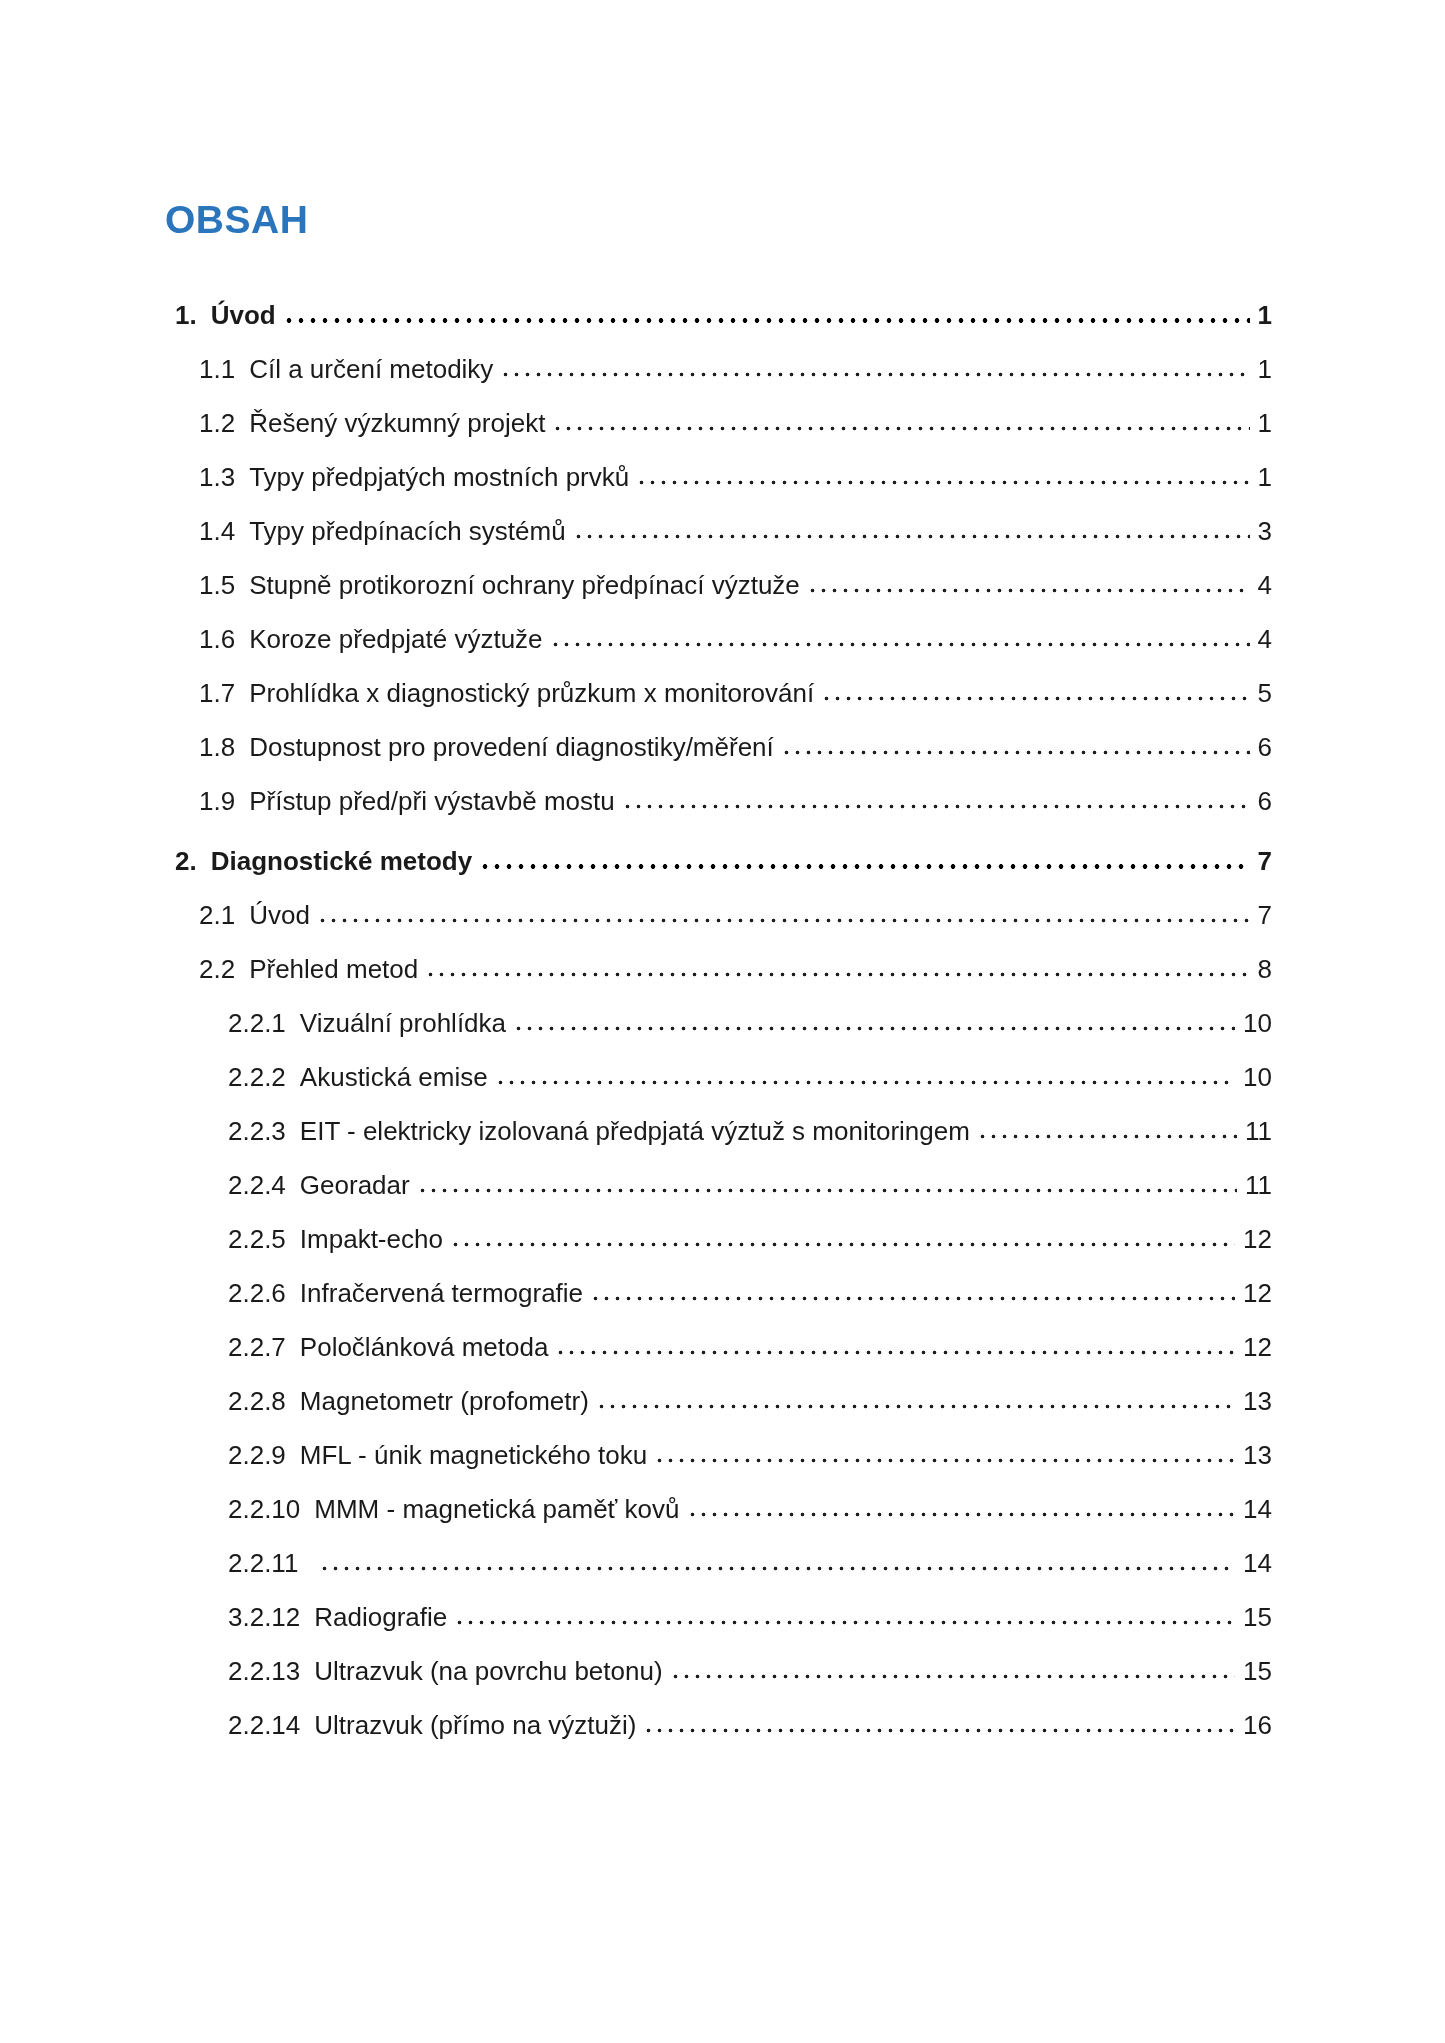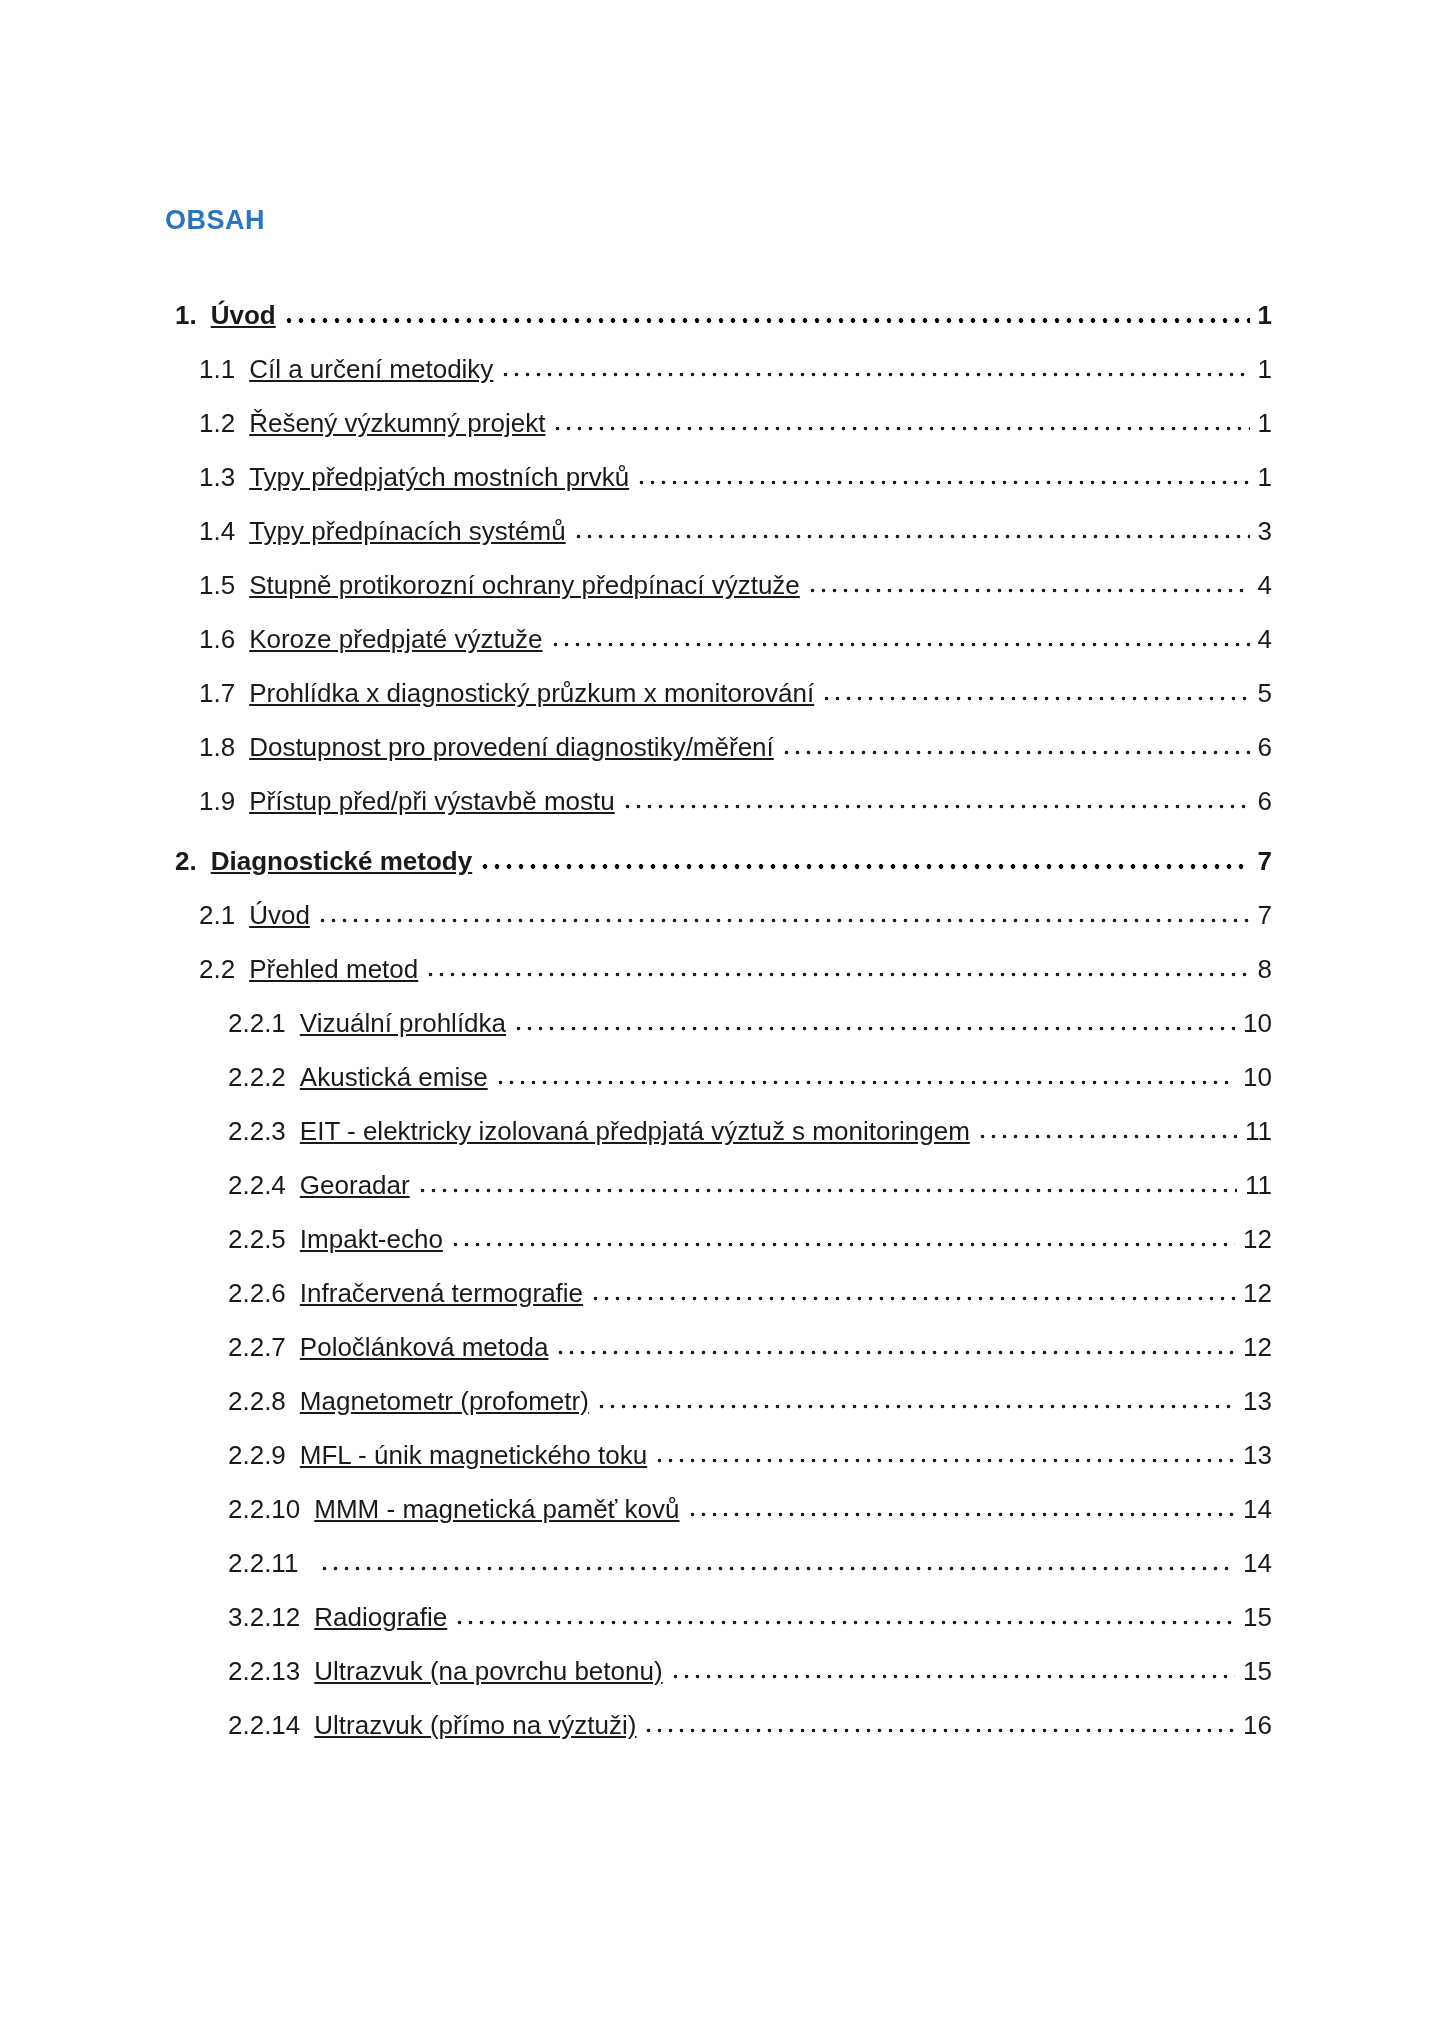--- a/index.html
+++ b/index.html
@@ -18,21 +18,21 @@
     box-sizing: border-box;
   }
   .content {
     position: absolute;
     left: 165px;
     right: 173px;
     top: 198px;
   }
   h1.doc-title {
     margin: 0 0 58px 0;
-    font-size: 27px;
+    font-size: 39px;
     line-height: 44px;
     font-weight: bold;
     letter-spacing: 0.5px;
   }
   .toc-list {
     margin-left: 10px; 
   }
   .toc-row {
     display: flex;
     align-items: baseline;
@@ -46,21 +46,20 @@
   .toc-row.level-2 { margin-left: 24px; }
   .toc-row.level-3 { margin-left: 53px; }
   .toc-row.bold { font-weight: bold; }
   .toc-row.extra-gap { margin-top: 30px; }
   .toc-num {
     margin-right: 14px;
     flex: 0 0 auto;
   }
   .toc-title {
     flex: 0 0 auto;
-    text-decoration: underline;
   }
   .leader {
     flex: 1 1 auto;
     height: 7px;
     margin: 0 8px 0 7px;
     background-image: radial-gradient(circle, #1f1f1f 1.7px, transparent 2.1px);
     background-size: 11px 7px;
     background-repeat: repeat-x;
     background-position: left center;
   }

